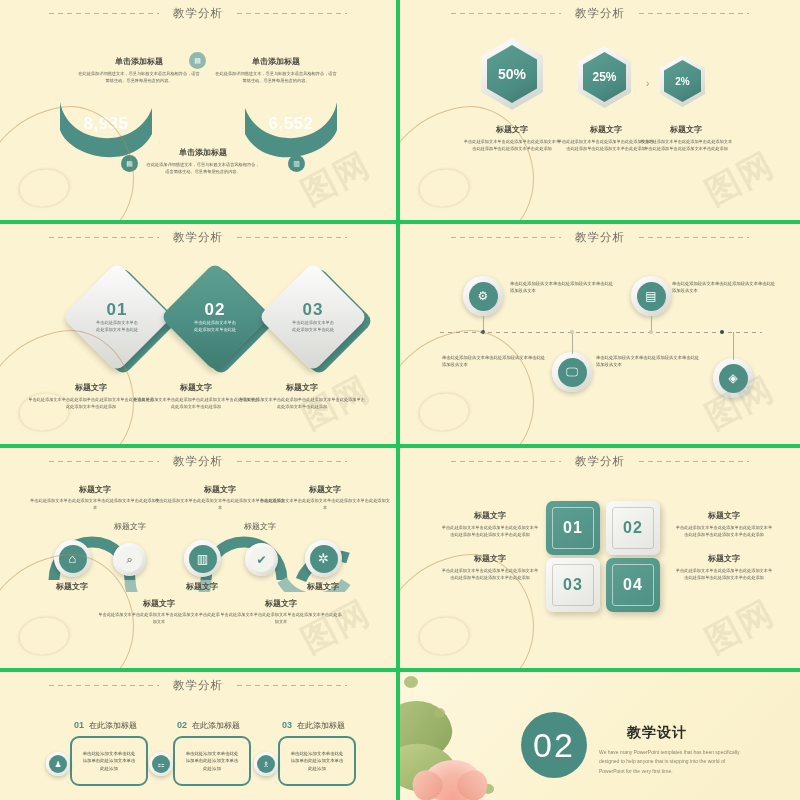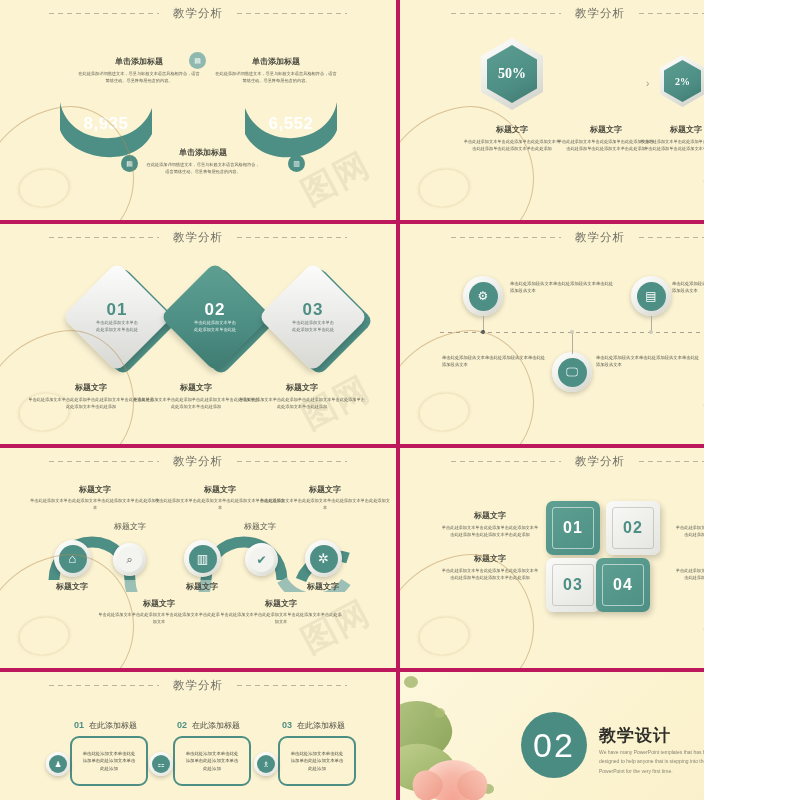--- a/index.html
+++ b/index.html
@@ -1,17 +1,17 @@
 <!DOCTYPE html>
 <html><head>
 <meta charset="utf-8">
 <style>
   html,body{margin:0;padding:0;background:#fff;}
   body{width:800px;height:800px;font-family:"Liberation Sans","DejaVu Sans",sans-serif;}
-  #sheet{position:relative;width:704px;height:800px;background:#be185d;overflow:hidden;}
+  #sheet{position:relative;width:800px;height:800px;background:#22c55e;overflow:hidden;}
 
   .slide{position:absolute;background:#fbf3d2;overflow:hidden;}
   .slide.lotusbg::after{
     content:"";position:absolute;left:-18px;bottom:-30px;width:150px;height:140px;
     border-radius:60% 40% 45% 55%/55% 50% 50% 45%;
     border:1px solid rgba(176,138,78,.55);
     background:
       radial-gradient(ellipse 40px 30px at 40% 55%, rgba(176,138,78,.0) 60%, rgba(176,138,78,.18) 61%, rgba(176,138,78,0) 70%);
     transform:rotate(-8deg);opacity:.85;pointer-events:none;
   }
@@ -40,21 +40,21 @@
   .badge.light{background:#8fb9ae;}
 
   
   .hexwrap{position:absolute;}
   .hexout,.hexin{position:absolute;left:0;top:0;
     clip-path:polygon(50% 0%,100% 25%,100% 75%,50% 100%,0% 75%,0% 25%);}
   .hexout{background:linear-gradient(150deg,#ffffff 0%,#e7e7e2 55%,#cfcfc8 100%);
           box-shadow:0 3px 7px rgba(0,0,0,.22);}
   .hexin{background:linear-gradient(150deg,#5d9d92 0%,#4e8f85 60%,#3f7a71 100%);}
   .hexpct{position:absolute;inset:0;display:flex;align-items:center;justify-content:center;
-          color:#fff;font-weight:700;font-family:Liberation Serif, serif;}
+          color:#fff;font-weight:700;}
 
   
   .dia{position:absolute;width:78px;height:78px;transform:rotate(45deg);border-radius:9px;
        box-shadow:3px 3px 6px rgba(0,0,0,.18);}
   .dia.grey{background:linear-gradient(135deg,#fdfdfd 0%,#ececeb 45%,#d6d6d2 100%);}
   .dia.tealbg{background:linear-gradient(135deg,#5fa093 0%,#4e8f85 55%,#3e7a70 100%);}
   .dia-tab{position:absolute;width:78px;height:78px;transform:rotate(45deg);border-radius:9px;
        background:#4e8f85;}
   .dia-inner{position:absolute;width:78px;height:78px;display:flex;flex-direction:column;
              align-items:center;justify-content:center;}
@@ -98,21 +98,21 @@
     background:linear-gradient(145deg,#ffffff,#e3e3de);box-shadow:0 2px 4px rgba(0,0,0,.2);
     display:flex;align-items:center;justify-content:center;}
   .cicon i{width:18px;height:18px;border-radius:50%;background:#4e8f85;display:flex;
     align-items:center;justify-content:center;color:#fff;font-size:8px;font-style:normal;}
 
   
   .s8{background:linear-gradient(135deg,#fdf7dd 0%,#fbf2ce 60%,#faf0cb 100%);}
   .s8-circle{position:absolute;border-radius:50%;background:#4a8b82;
      display:flex;align-items:center;justify-content:center;}
   .s8-circle span{color:#fff;font-size:34px;font-weight:300;letter-spacing:2px;}
-  .s8-h{position:absolute;font-size:17px;font-weight:700;color:#2f2f2a;letter-spacing:1px;}
+  .s8-h{position:absolute;font-size:14px;font-weight:700;color:#2f2f2a;letter-spacing:1px;margin-left:28px;}
   .s8-p{position:absolute;font-size:5px;line-height:1.85;color:#8a8775;width:152px;}
   .petal{position:absolute;border-radius:50% 50% 50% 50%/60% 60% 40% 40%;}
   .leafblob{position:absolute;border-radius:50%;}
 </style>
 </head>
 <body>
 
 <div id="sheet">
 
   <div class="slide lotusbg" style="left:0;top:0;width:396px;height:220px;">
@@ -165,20 +165,25 @@
     <div class="hexwrap" style="left:81px;top:38px;width:62px;height:72px;">
       <div class="hexout" style="width:62px;height:72px;"></div>
       <div class="hexin" style="left:6px;top:7px;width:50px;height:58px;"></div>
       <div class="hexpct" style="font-size:14px;">50%</div>
     </div>
     <div style="position:absolute;left:62px;top:124px;width:100px;">
       <div class="ttl-sm">标题文字</div>
       <div class="body-sm" style="margin-top:4px;">单击此处添加文本单击此处添加单击此处添加文本单击此处添加单击此处添加文本单击此处添加</div>
     </div>
 
+    <div class="hexwrap" style="left:178px;top:46px;width:53px;height:62px;">
+      <div class="hexout" style="width:53px;height:62px;"></div>
+      <div class="hexin" style="left:5px;top:6px;width:43px;height:50px;"></div>
+      <div class="hexpct" style="font-size:12px;">25%</div>
+    </div>
     <div style="position:absolute;left:156px;top:124px;width:100px;">
       <div class="ttl-sm">标题文字</div>
       <div class="body-sm" style="margin-top:4px;">单击此处添加文本单击此处添加单击此处添加文本单击此处添加单击此处添加文本单击此处添加</div>
     </div>
 
     <span style="position:absolute;left:246px;top:78px;font-size:10px;color:#9a9a8c;">›</span>
 
     <div class="hexwrap" style="left:260px;top:55px;width:45px;height:52px;">
       <div class="hexout" style="width:45px;height:52px;"></div>
       <div class="hexin" style="left:4px;top:5px;width:37px;height:42px;"></div>
@@ -353,21 +358,21 @@
       <span class="num" style="color:#fff;">01</span>
     </div>
     <div class="sq fillgrey" style="left:206px;top:53px;">
       <div class="frame"></div>
       <span class="num teal">02</span>
     </div>
     <div class="sq fillgrey" style="left:146px;top:110px;">
       <div class="frame"></div>
       <span class="num teal">03</span>
     </div>
-    <div class="sq fillteal" style="left:196px;top:110px;">
+    <div class="sq fillteal" style="left:206px;top:110px;">
       <div class="frame"></div>
       <span class="num" style="color:#fff;">04</span>
     </div>
 
     <div style="position:absolute;left:40px;top:62px;width:100px;">
       <div class="ttl-sm">标题文字</div>
       <div class="body-sm" style="margin-top:4px;">单击此处添加文本单击此处添加单击此处添加文本单击此处添加单击此处添加文本单击此处添加</div>
     </div>
     <div style="position:absolute;left:274px;top:62px;width:100px;">
       <div class="ttl-sm">标题文字</div>

